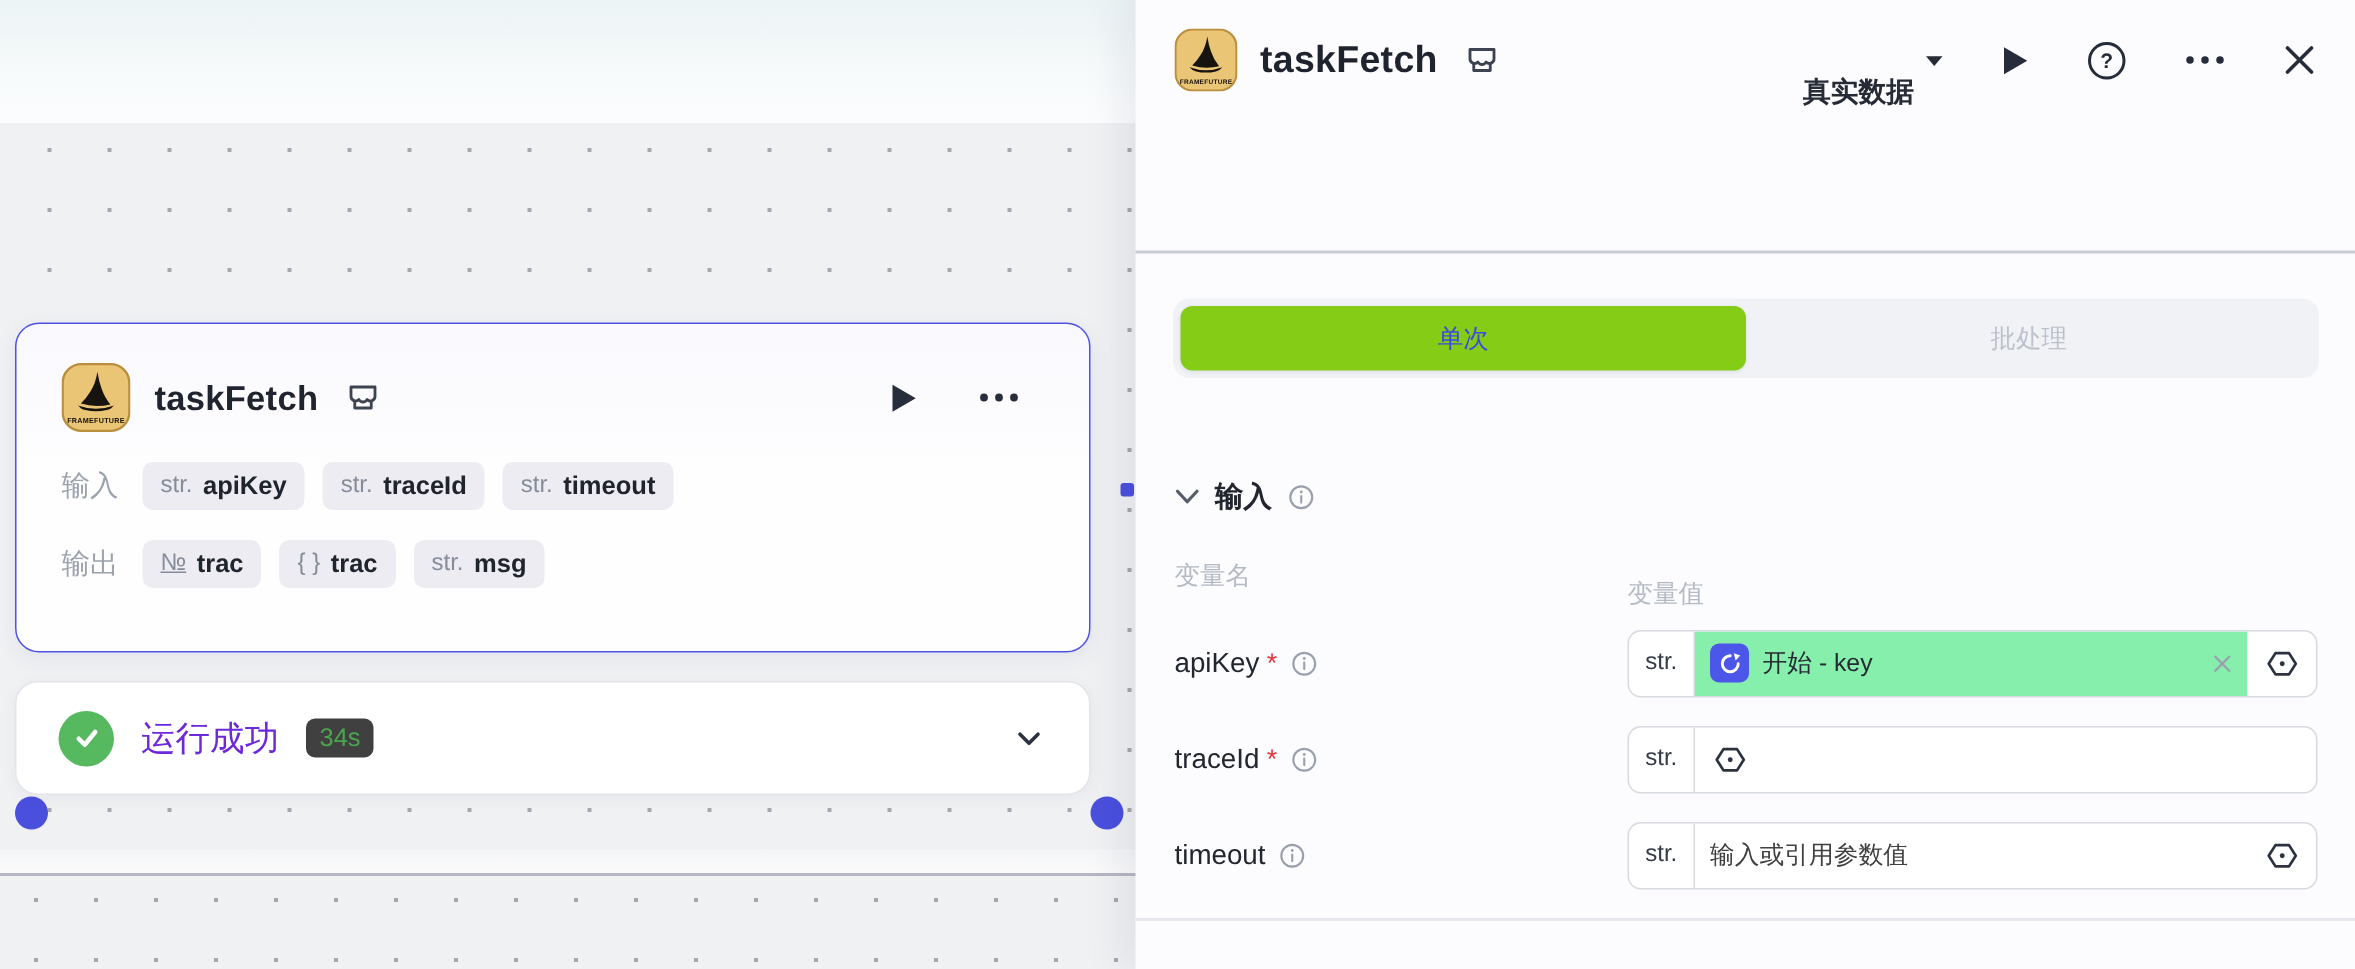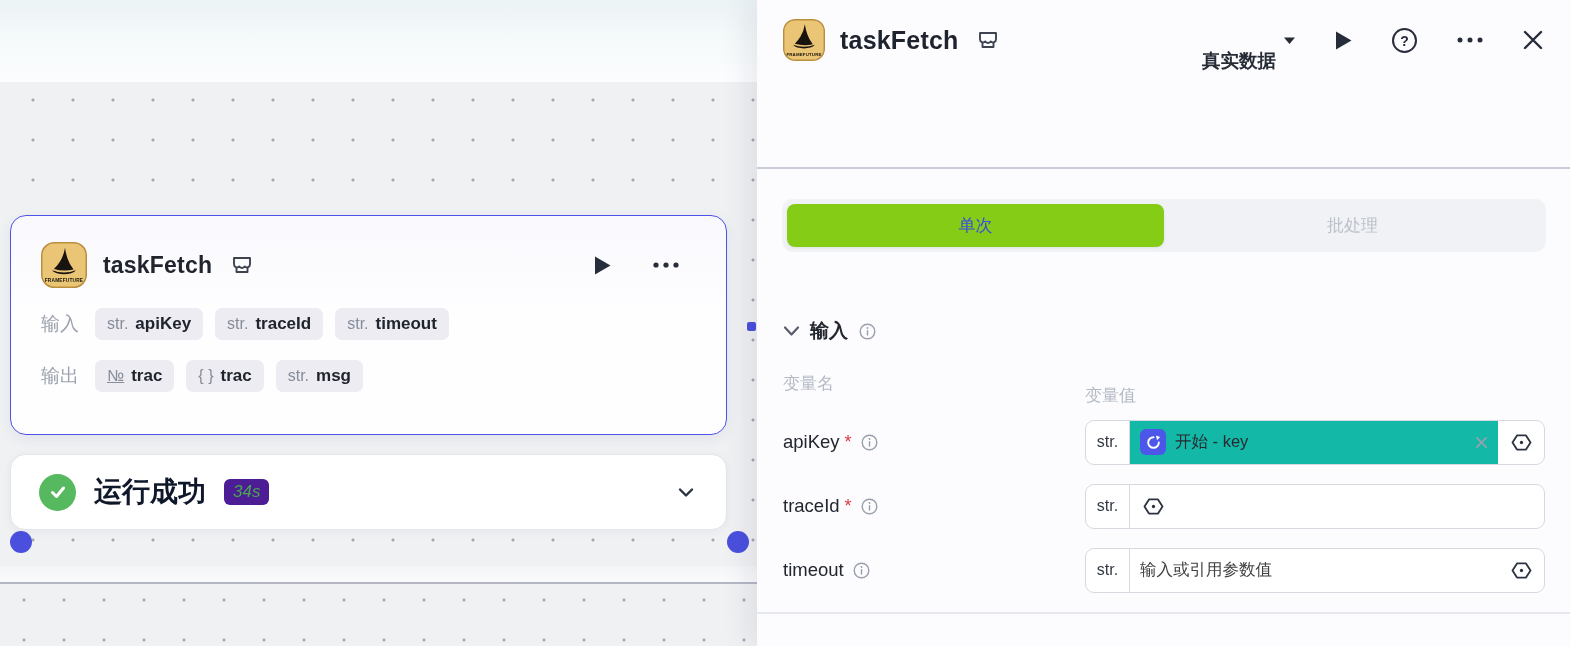--- a/index.html
+++ b/index.html
@@ -39,22 +39,22 @@
   .port-l { left:-1px; } .port-r { left:716px; }
   .stub { position:absolute; left:747px; top:322px; width:9px; height:9px; background:#4a50dd; border-radius:2px; }
 
   
   .status { position:absolute; left:10px; top:454px; width:717px; height:76px;
     background:#fff; border:1px solid #e3e5ea; border-radius:15px;
     box-shadow:0 2px 10px rgba(40,40,80,.05);
     display:flex; align-items:center; gap:18px; padding:0 28px; }
   .ok-circle { width:37px; height:37px; border-radius:50%; background:#57b95f;
     display:flex; align-items:center; justify-content:center; flex:none; }
-  .status-label { font-size:28px; font-weight:700; color:#0f172a; }
-  .dur-badge { font-size:17px; color:#49a64f; background:#4c1d95; border-radius:6px; padding:3px 9px;font-style:italic; }
+  .status-label { font-size:23px; font-weight:400; color:#6d28d9; }
+  .dur-badge { font-size:17px; color:#49a64f; background:#404040; border-radius:6px; padding:3px 9px; }
   .status-chev { margin-left:auto; color:#2b3240; }
 
   
   .panel { position:absolute; left:757px; top:0; width:813px; height:646px;
     background:#fcfcfe; box-shadow:-10px 0 26px rgba(25,25,60,.08); }
   .p-head { position:absolute; top:0; left:0; right:0; height:80px;
     display:flex; align-items:center; gap:15px; padding:0 26px; }
   .p-title { font-size:25px; font-weight:bold; color:#1f232e; letter-spacing:.2px; }
   .p-head-right { margin-left:auto; display:flex; align-items:center; gap:38px; color:#262c39; }
   .mode-dd { display:flex; align-items:center; gap:7px; cursor:pointer; }
@@ -76,21 +76,21 @@
   .col-val { position:absolute; left:302px; top:0;margin-top:12px; }
   .p-row { position:absolute; left:26px; right:25px; height:60px; display:flex; align-items:center; }
   .row-label { width:302px; display:flex; align-items:center; gap:8px; flex:none; }
   .pname { font-size:18.5px; color:#22262e; }
   .star { color:#e0383e; font-size:18px; margin-left:-3px; }
   .vbox { flex:1; height:45px; border:1.5px solid #d6d9e0; border-radius:9px;
     display:flex; align-items:stretch; overflow:hidden; background:#fff; }
   .vtype { width:44px; flex:none; display:flex; align-items:center; justify-content:center;
     font-size:16px; color:#343a46; border-right:1.5px solid #d6d9e0; }
   .vcontent { flex:1; display:flex; align-items:center; gap:9px; padding:0 10px; min-width:0; }
-  .vcontent.ref { background:#14b8a6; }
+  .vcontent.ref { background:#86efac; }
   .ref-txt { font-size:16.5px; color:#262a33; flex:1; white-space:nowrap; overflow:hidden; }
   .placeholder { font-size:16.5px; color:#404040; }
   .mini-ic { width:26px; height:26px; border-radius:6px; flex:none; }
   .start-ic { background:#4c56e8; display:flex; align-items:center; justify-content:center; }
   .rm { color:#9aa0ad; display:flex; flex:none; cursor:pointer; }
   .hexzone { width:46px; flex:none; display:flex; align-items:center; justify-content:center; color:#2c3340; }
   .p-div2 { position:absolute; top:612px; left:0; right:0; height:1.5px; background:#e7e8ee; }
 </style>
 </head>
 <body>

